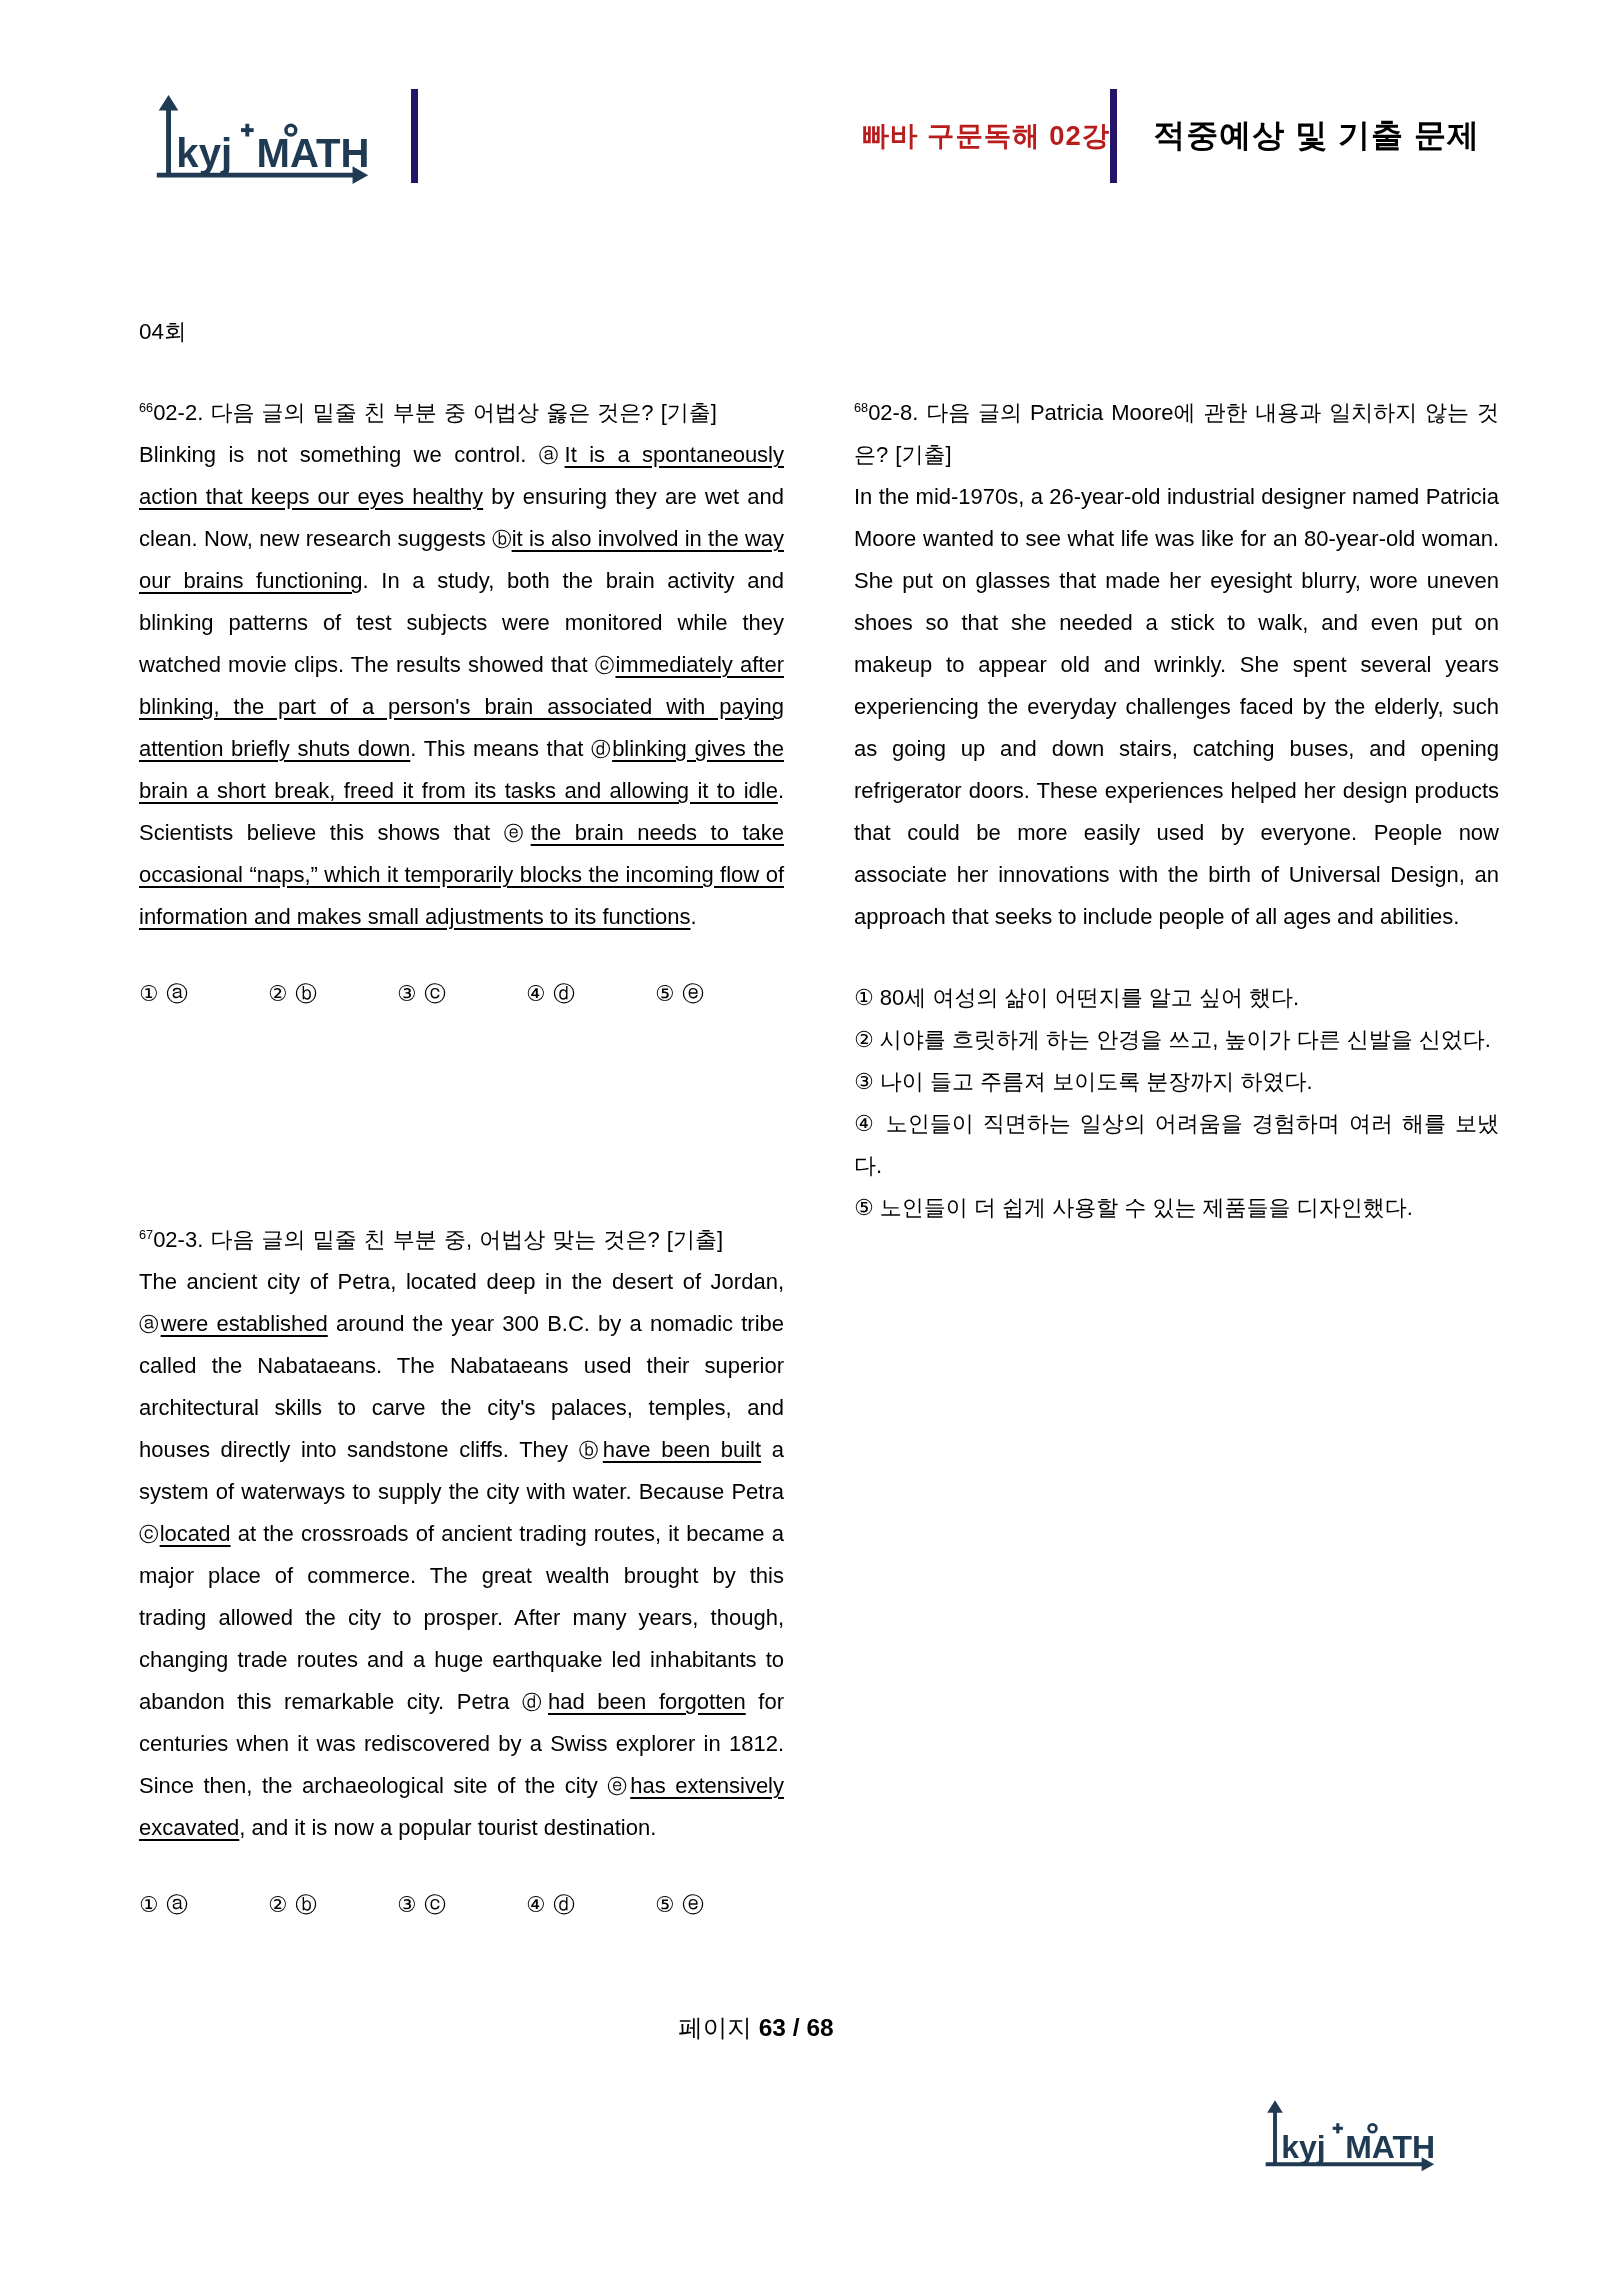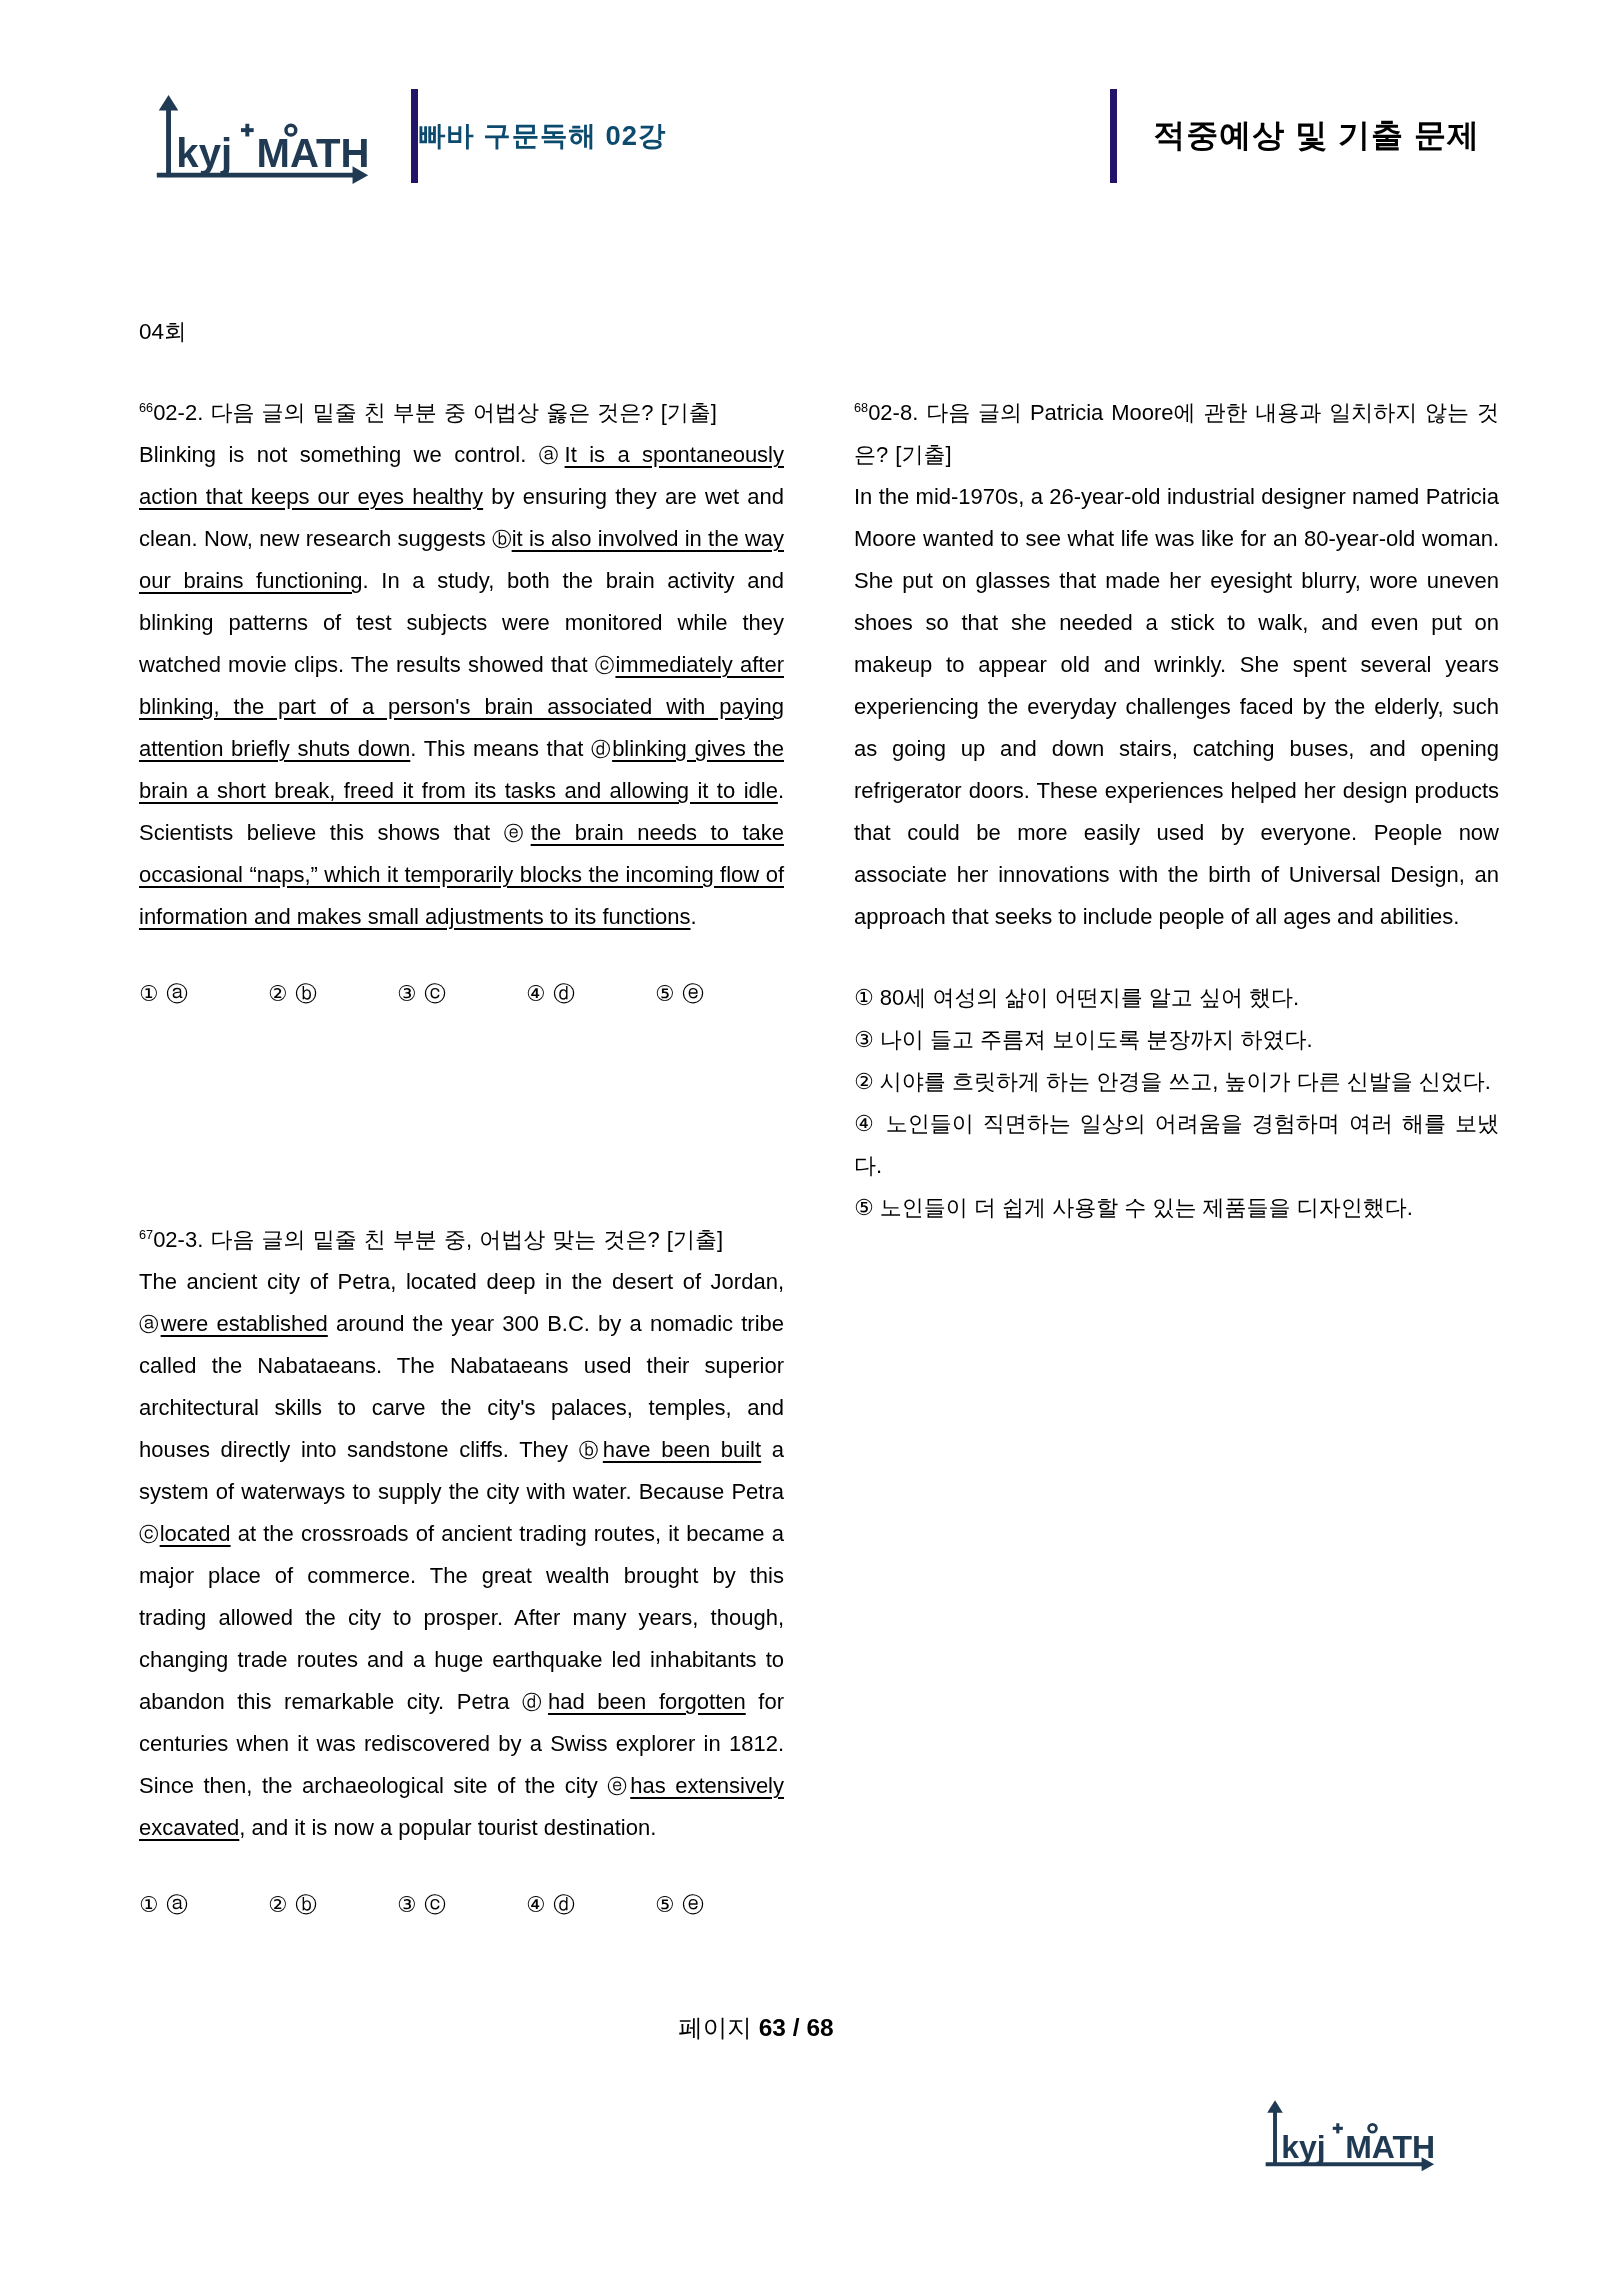--- a/index.html
+++ b/index.html
@@ -45,26 +45,26 @@
 
   .divider-rule {
     width: 6.9px;
     height: 94px;
     background: #231369;
     flex: 0 0 auto;
     margin-left: 34px;
   }
   .header-center {
     flex: 1 1 auto;
-    text-align: left;
+    text-align: right;
     font-size: 27.4px;
     font-weight: 700;
     letter-spacing: 1px;
-    color: #0c4a6e;
-    padding-right: 12px;
+    color: #b91c1c;
+    padding-right: 0px;
   }
   .divider-rule2 {
     width: 6.9px;
     height: 94px;
     background: #231369;
     flex: 0 0 auto;
   }
   .header-right {
     flex: 0 0 363px;
     text-align: right;
@@ -247,22 +247,22 @@
 
       <div class="q-block">
         <p class="q-heading">
           <span class="sup">68</span><span>02-8.</span>
           <span>다음 글의 Patricia Moore에 관한 내용과 일치하지 않는 것은? [기출]</span>
         </p>
         <p class="passage">In the mid-1970s, a 26-year-old industrial designer named Patricia Moore wanted to see what life was like for an 80-year-old woman. She put on glasses that made her eyesight blurry, wore uneven shoes so that she needed a stick to walk, and even put on makeup to appear old and wrinkly. She spent several years experiencing the everyday challenges faced by the elderly, such as going up and down stairs, catching buses, and opening refrigerator doors. These experiences helped her design products that could be more easily used by everyone. People now associate her innovations with the birth of Universal Design, an approach that seeks to include people of all ages and abilities.</p>
 
         <div class="kr-choices">
             <p class="kr-item"><span>① </span><span>80세 여성의 삶이 어떤지를 알고 싶어 했다.</span></p>
+            <p class="kr-item"><span>② </span><span>시야를 흐릿하게 하는 안경을 쓰고, 높이가 다른 신발을 신었다.</span></p>
             <p class="kr-item"><span>③ </span><span>나이 들고 주름져 보이도록 분장까지 하였다.</span></p>
-            <p class="kr-item"><span>② </span><span>시야를 흐릿하게 하는 안경을 쓰고, 높이가 다른 신발을 신었다.</span></p>
             <p class="kr-item"><span>④ </span><span>노인들이 직면하는 일상의 어려움을 경험하며 여러 해를 보냈다.</span></p>
             <p class="kr-item"><span>⑤ </span><span>노인들이 더 쉽게 사용할 수 있는 제품들을 디자인했다.</span></p>
           </div>
       </div>
 
     </div>
   </div>
 
   <div class="page-footer">
     <span>페이지</span>

